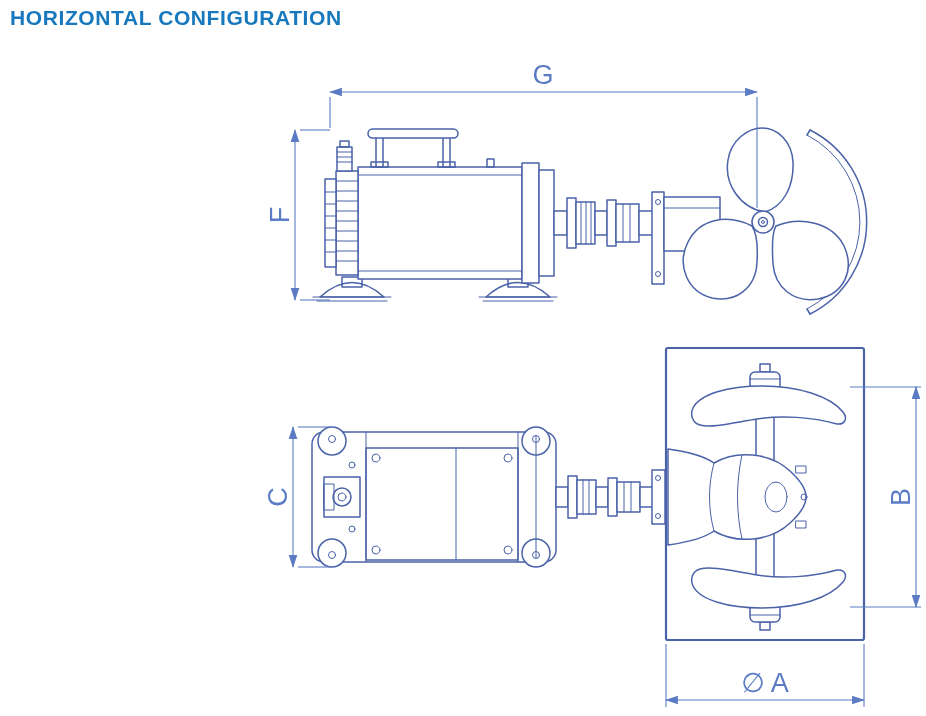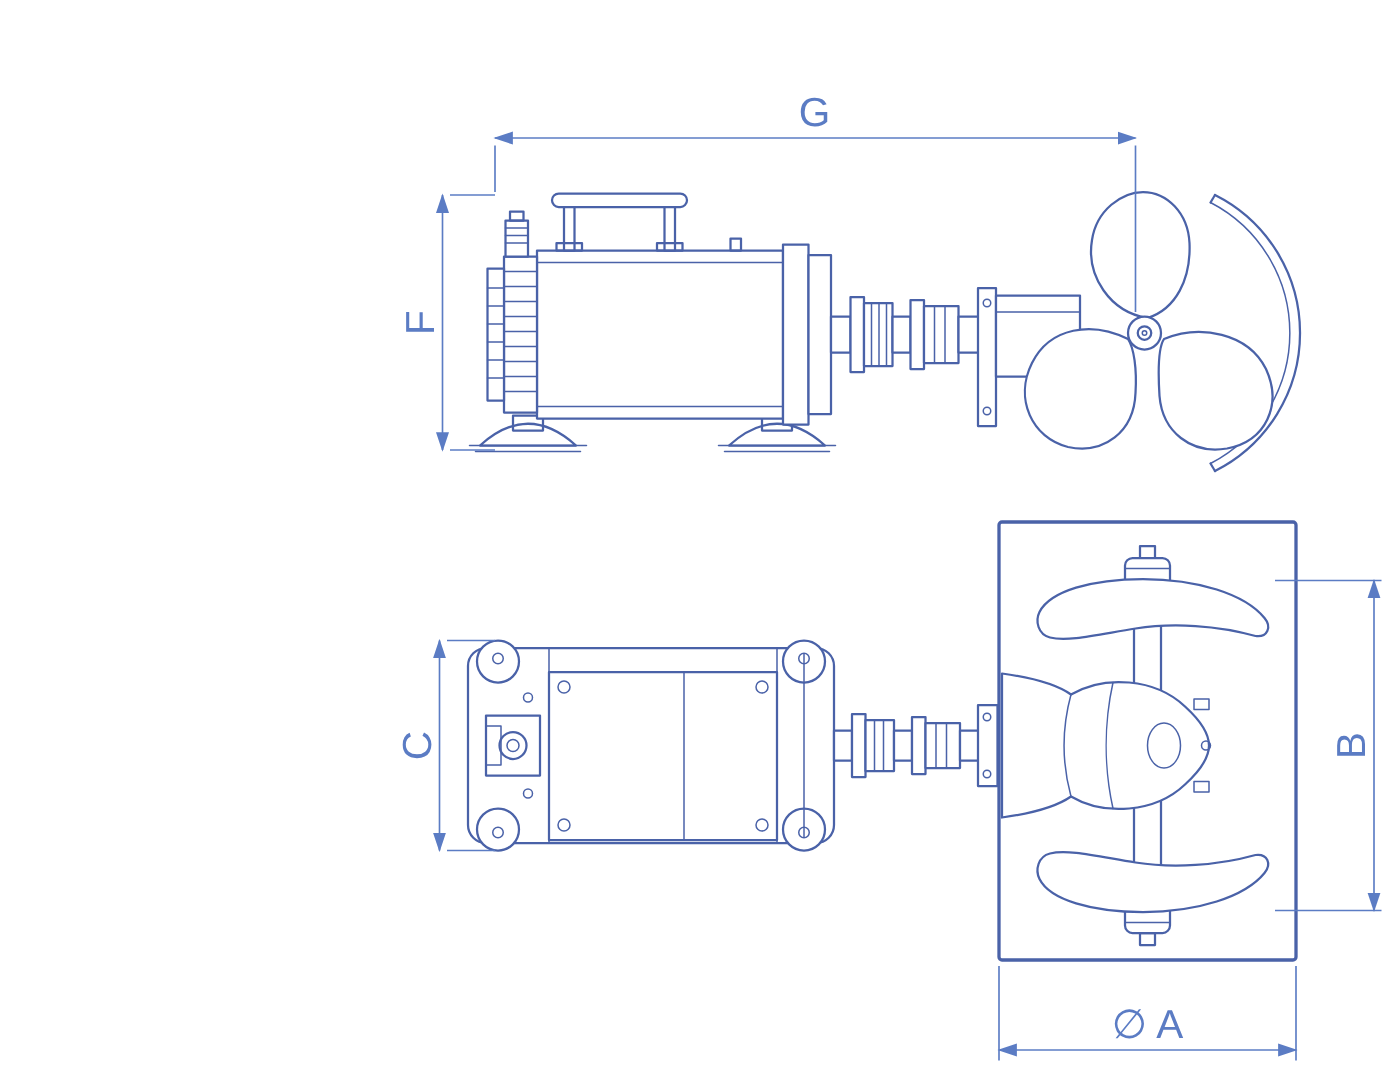--- a/index.html
+++ b/index.html
@@ -14,20 +14,21 @@
   .fillwhite{fill:#ffffff;}
   .dim{stroke:var(--dimension,#5b7cc4);fill:none;stroke-width:1.1;}
   .arrow{fill:var(--dimension,#5b7cc4);stroke:none;}
   .dimtext{fill:var(--dimension,#5b7cc4);font-family:"Liberation Sans",sans-serif;
            font-size:27px;font-weight:400;}
 </style>
 </head>
 <body>
 
 <div id="page">
+  <div id="page-title">HORIZONTAL CONFIGURATION</div>
 
   <svg width="926" height="716" viewBox="0 0 926 716">
     <defs>
       <marker id="arr" viewBox="0 0 12 10" refX="11" refY="5" markerWidth="13" markerHeight="11" orient="auto-start-reverse" markerUnits="userSpaceOnUse">
         <path d="M0,1 L12,5 L0,9 Z" class="arrow"></path>
       </marker>
     </defs>
 
     <g>
 

